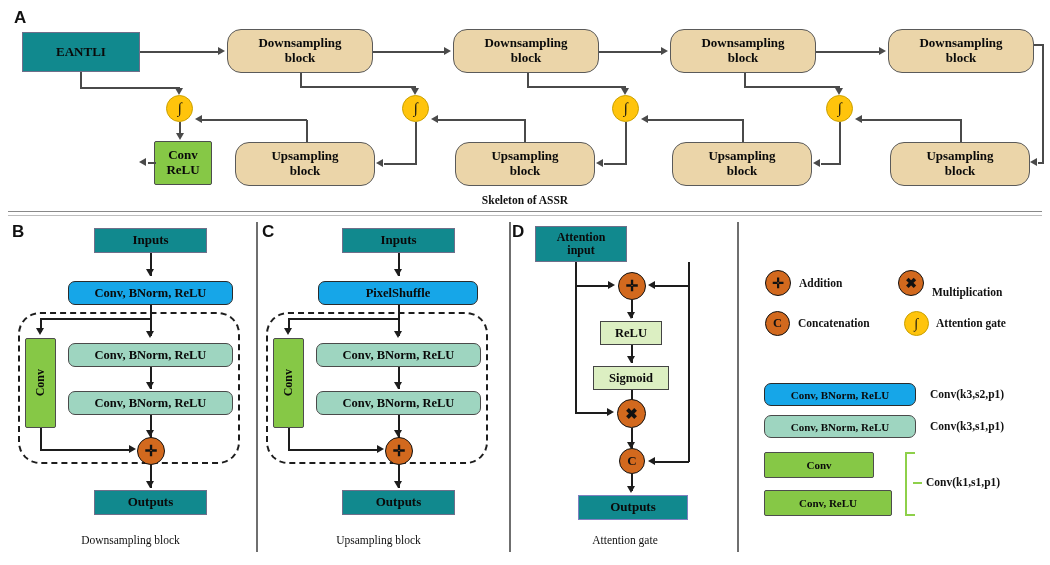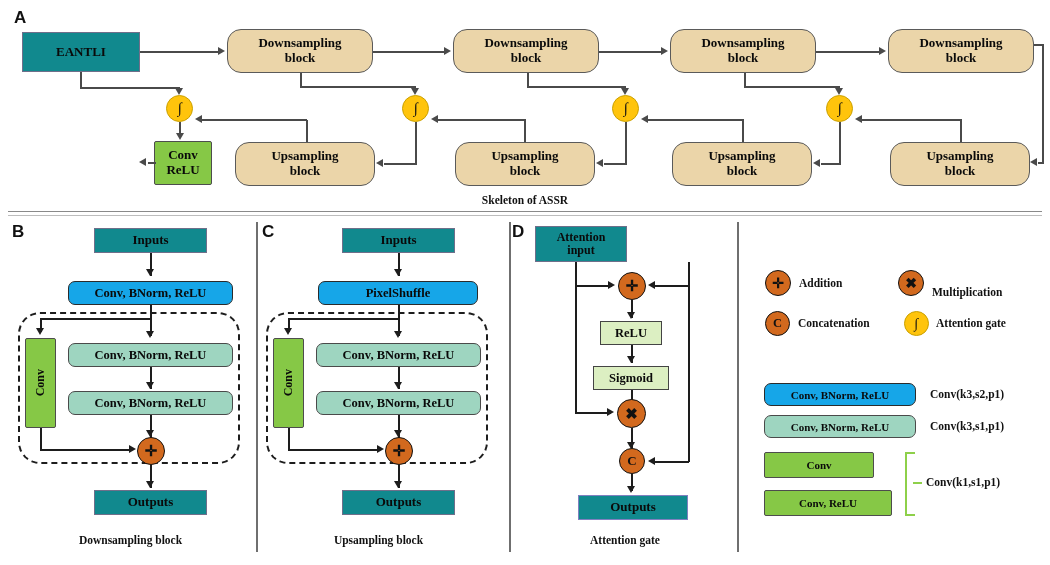--- a/index.html
+++ b/index.html
@@ -35,21 +35,21 @@
   .ln-dk{background:#1d1d1d;}
   .ar-d-dk{border-left:4.5px solid transparent;border-right:4.5px solid transparent;border-top:7px solid #1d1d1d;}
   .ar-r-dk{border-top:4.5px solid transparent;border-bottom:4.5px solid transparent;border-left:7px solid #1d1d1d;}
 
   
   .hdiv{position:absolute;background:#8a8a8a;height:1.4px;}
   .hdiv2{position:absolute;background:#bdbdbd;height:1.4px;}
   .vdiv{position:absolute;background:#6f6f6f;width:1.6px;}
 
   .plabel{position:absolute;font-family:"Liberation Sans",sans-serif;font-weight:bold;font-size:17px;color:#111;}
-  .caption{position:absolute;font-weight:bold;font-size:11.5px;color:#111;text-align:center;}
+  .caption{position:absolute;font-weight:normal;font-size:11.5px;color:#111;text-align:center;}
   .skeleton{position:absolute;font-weight:bold;font-size:11.5px;color:#111;}
 
   .dashbox{position:absolute;box-sizing:border-box;border:2px dashed #1d1d1d;border-radius:22px;}
 
   .legend-txt{position:absolute;font-weight:bold;font-size:11.5px;color:#111;white-space:nowrap;}
   .lg-node{position:absolute;box-sizing:border-box;display:flex;align-items:center;justify-content:center;
            font-weight:bold;font-size:11px;color:#0b0b0b;}
 
   .vconv{writing-mode:vertical-rl;transform:rotate(180deg);}
 

